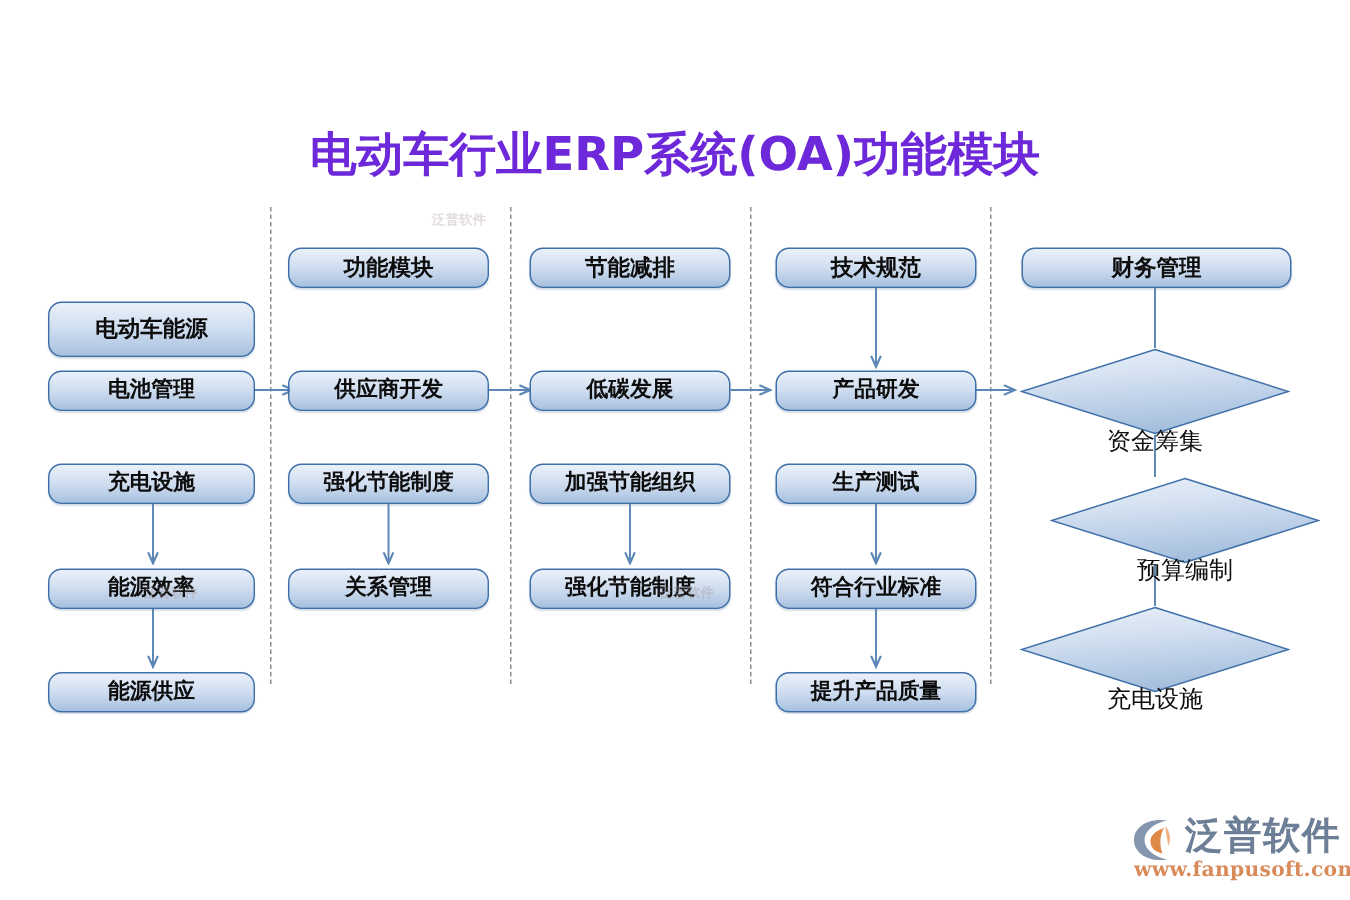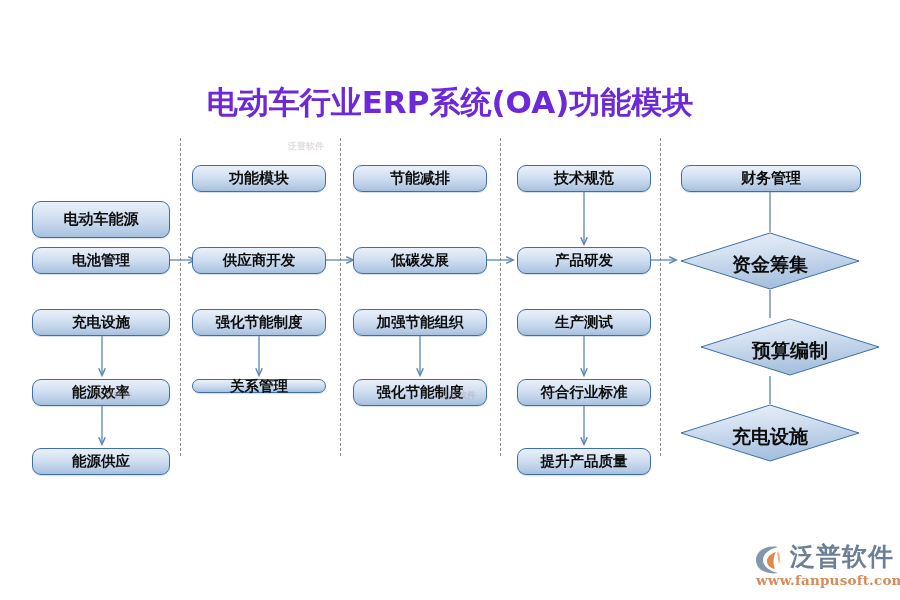--- a/index.html
+++ b/index.html
@@ -73,24 +73,25 @@
   
   .diamond-wrap {
     position: absolute;
   }
   .diamond-wrap svg { display: block; }
   .diamond-label {
     position: absolute;
     left: 0;
     width: 100%;
     text-align: center;
-    font-size: 19px;
-    font-weight: bold;
+    font-size: 16px;
+    font-weight: normal;
     color: #0d0d0d;
     white-space: nowrap;
+    margin-top: 32px;
   }
 
   
   #connectors {
     position: absolute;
     left: 0; top: 0;
     width: 900px; height: 600px;
     pointer-events: none;
   }
 
@@ -189,21 +190,21 @@
   <div class="node" style="left:32px; top:379px; width:138px; height:27px;">能源效率</div>
 
   <div class="node" style="left:32px; top:448px; width:138px; height:27px;">能源供应</div>
 
   <div class="node header" style="left:192px; top:165px; width:134px; height:27px;">功能模块</div>
 
   <div class="node" style="left:192px; top:247px; width:134px; height:27px;">供应商开发</div>
 
   <div class="node" style="left:192px; top:309px; width:134px; height:27px;">强化节能制度</div>
 
-  <div class="node" style="left:192px; top:379px; width:134px; height:14px;">关系管理</div>
+  <div class="node" style="left:192px; top:379px; width:134px; height:27px;">关系管理</div>
 
   <div class="node header" style="left:353px; top:165px; width:134px; height:27px;">节能减排</div>
 
   <div class="node" style="left:353px; top:247px; width:134px; height:27px;">低碳发展</div>
 
   <div class="node" style="left:353px; top:309px; width:134px; height:27px;">加强节能组织</div>
 
   <div class="node" style="left:353px; top:379px; width:134px; height:27px;">强化节能制度</div>
 
   <div class="node header" style="left:517px; top:165px; width:134px; height:27px;">技术规范</div>

